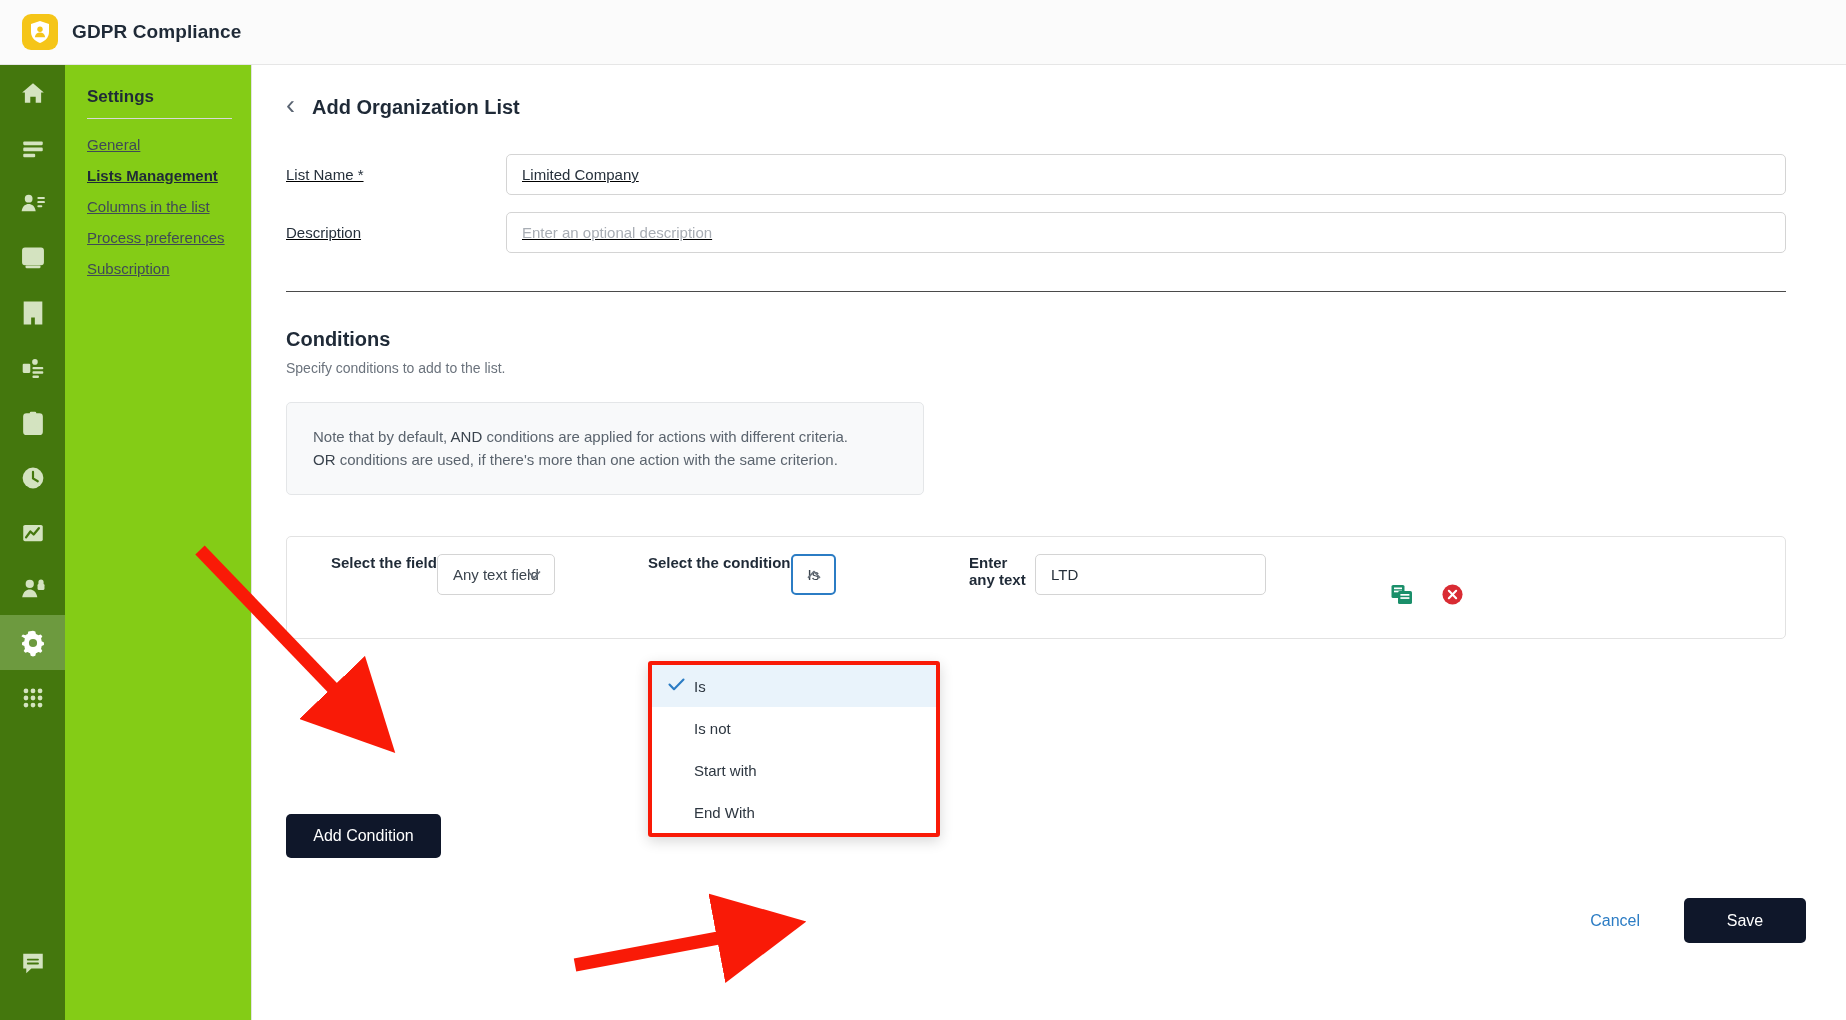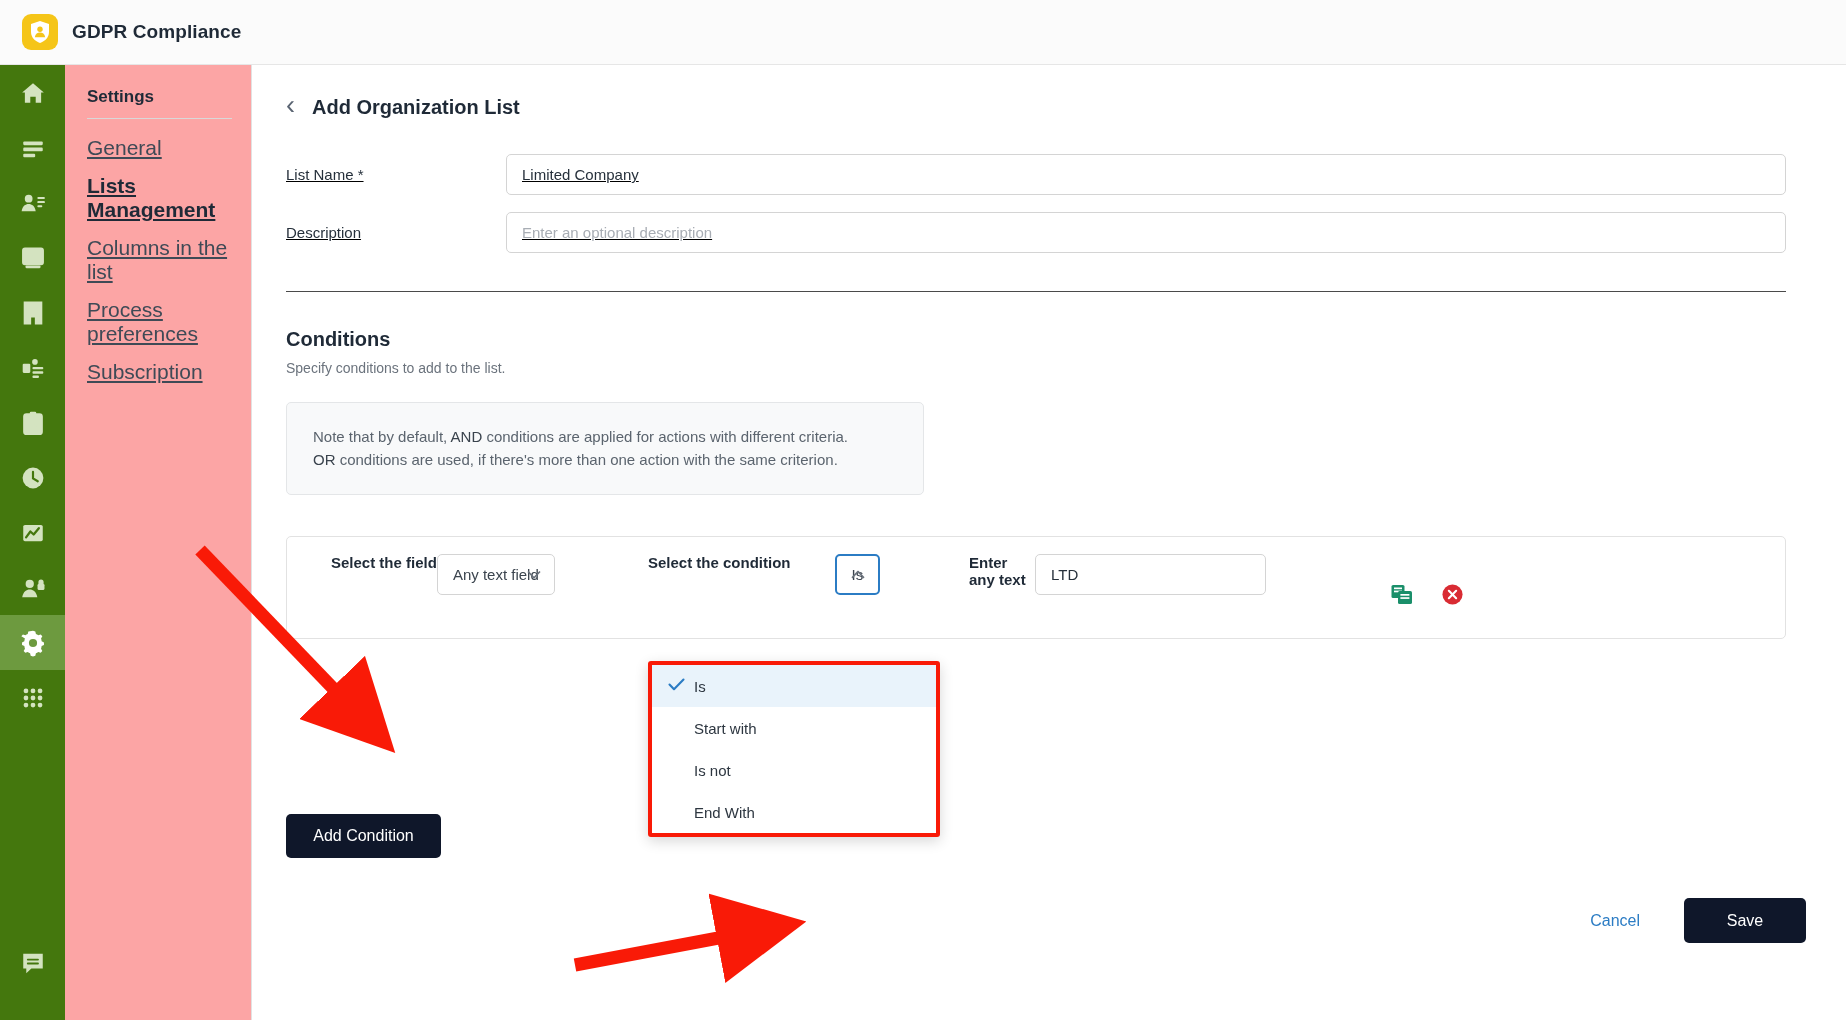--- a/index.html
+++ b/index.html
@@ -38,30 +38,30 @@
   }
   .rail-item svg { display: block; }
   .rail-item.active { background: #6d9a3f; }
   .rail-item .glyph { fill: #d4e3c0; }
   .rail-item.active .glyph { fill: #ffffff; }
   .rail-spacer { height: 95px; }
 
   
   .subnav {
     position: absolute; top: 65px; left: 65px; width: 187px; height: 955px;
-    background: #fca5a5; border-right: 1px solid #e2e2e2;
+    background: #84cc16; border-right: 1px solid #e2e2e2;
     padding: 22px 0 0 22px;
   }
   .subnav-title {
     font-size: 17px; font-weight: 700; color: #1f2a37;
     padding-bottom: 11px; width: 145px; border-bottom: 1px solid #d8d8d8;
   }
   .subnav-list { margin-top: 17px; }
   .subnav-link {
-    display: block; font-size: 21px; color: #3f4a56;
+    display: block; font-size: 15px; color: #3f4a56;
     text-decoration: underline; margin-bottom: 14px; cursor: pointer;
   }
   .subnav-link.current { font-weight: 700; color: #1f2a37; }
 
   
   .main {
     position: absolute; top: 65px; left: 252px;
     width: 1594px; height: 955px; background: #fff;
     padding: 30px 40px 0 34px;
   }
@@ -110,21 +110,21 @@
   .cond-group { display: flex; flex-direction: row; }
   .cond-label { font-size: 15px; font-weight: 700; color: #1f2a37; margin-bottom: 11px; }
   .select-box {
     position: relative; height: 41px; border: 1px solid #d4d4d4; border-radius: 5px;
     display: flex; align-items: center; padding: 0 15px;
     font-size: 15px; color: #3b444e; background: #fff; cursor: pointer;
   }
   .select-box.focused { border: 2px solid #2b7cc4; }
   .select-caret { position: absolute; right: 13px; top: 50%; transform: translateY(-50%); }
   .g-field { width: 297px; margin-right: 20px; }
-  .g-cond  { width: 300px; margin-right: 21px; gap: 44px; }
+  .g-cond  { width: 300px; margin-right: 21px; }
   .g-text  { width: 297px; }
   .text-input {
     height: 41px; border: 1px solid #d4d4d4; border-radius: 5px;
     padding: 0 15px; font-size: 15px; color: #26303b; background: #fff;
     font-family: "Liberation Sans", sans-serif; width: 297px;
   }
   .cond-actions { display: flex; align-items: center; gap: 27px; margin-left: 124px; margin-top: 29px; }
   .act-icon { cursor: pointer; display: block; }
 
   
@@ -383,25 +383,25 @@
     <div class="dd-item selected">
       <span class="dd-check">
         <svg width="17" height="13" viewBox="0 0 17 13">
             <path d="M1.5 6.6 L6 11.2 L15.5 1.5" fill="none" stroke="#2b7cc4" stroke-width="2.1" stroke-linecap="round" stroke-linejoin="round"></path>
           </svg>
       </span>
       <span class="dd-label">Is</span>
     </div>
     <div class="dd-item">
       <span class="dd-check"></span>
-      <span class="dd-label">Start with</span>
+      <span class="dd-label">Is not</span>
     </div>
     <div class="dd-item">
       <span class="dd-check"></span>
-      <span class="dd-label">Is not</span>
+      <span class="dd-label">Start with</span>
     </div>
     <div class="dd-item">
       <span class="dd-check"></span>
       <span class="dd-label">End With</span>
     </div>
   </div>
 
   <button class="btn-primary add-cond">Add Condition</button>
 
   <div class="footer-actions">

